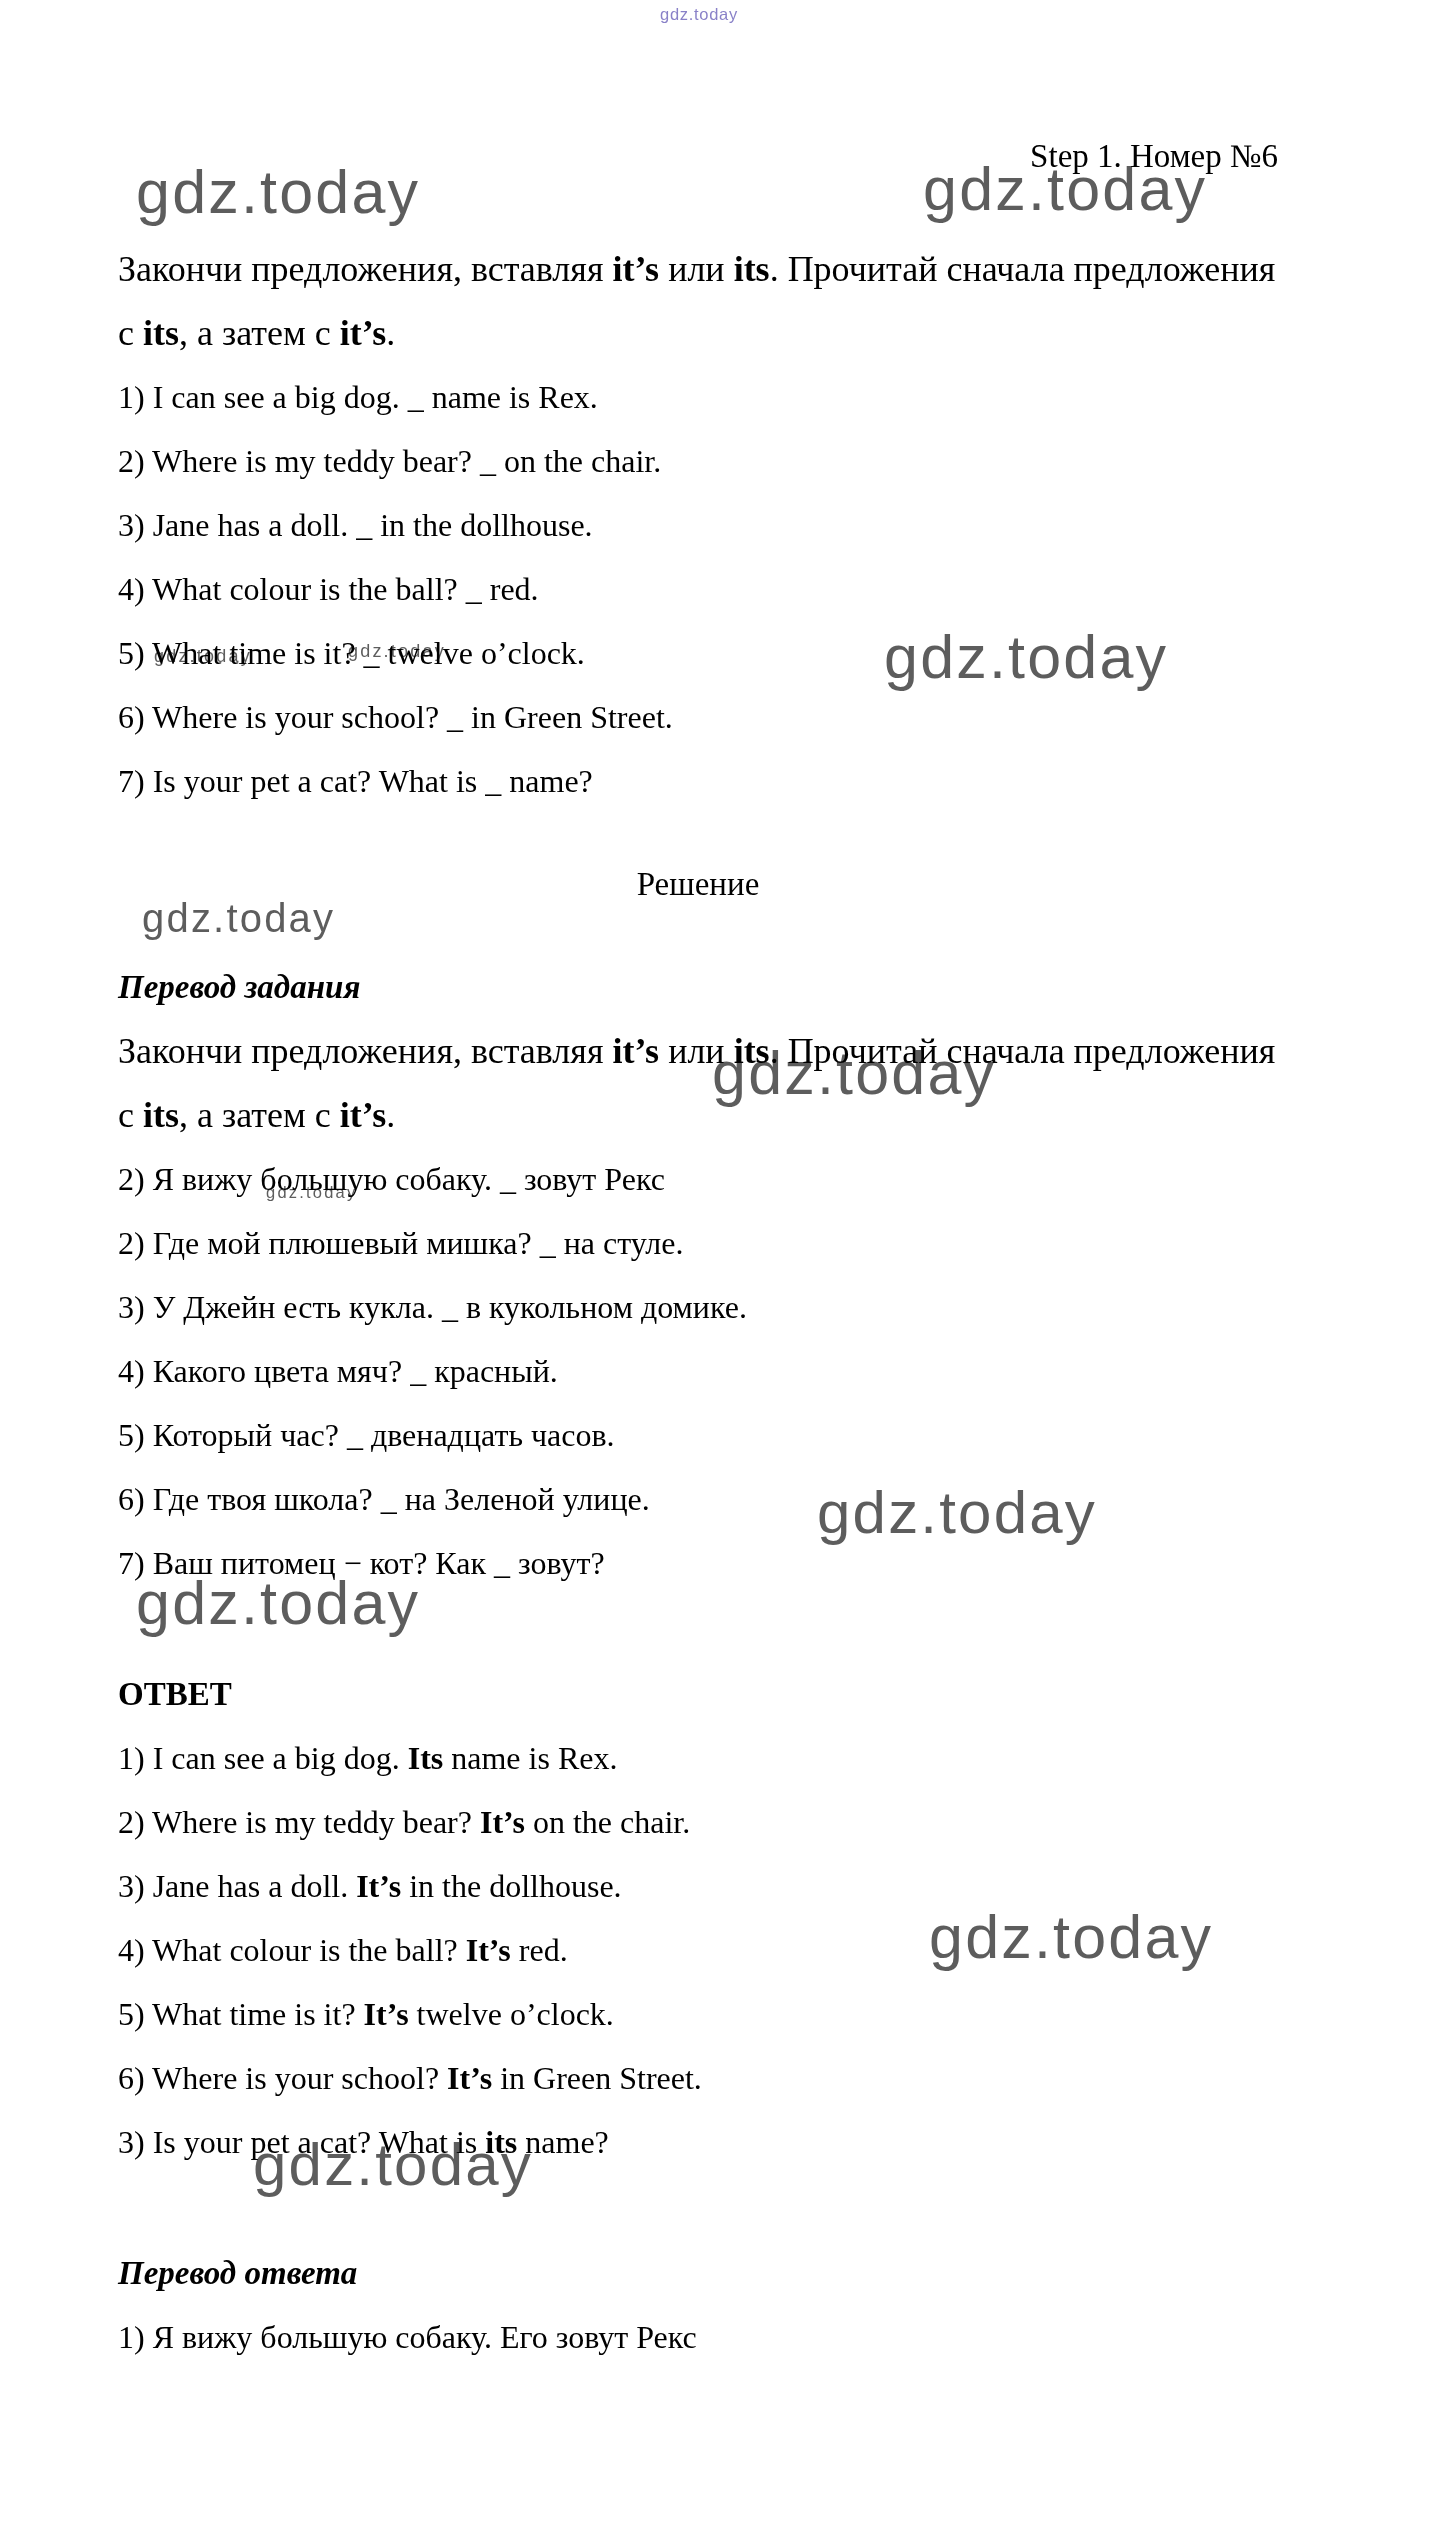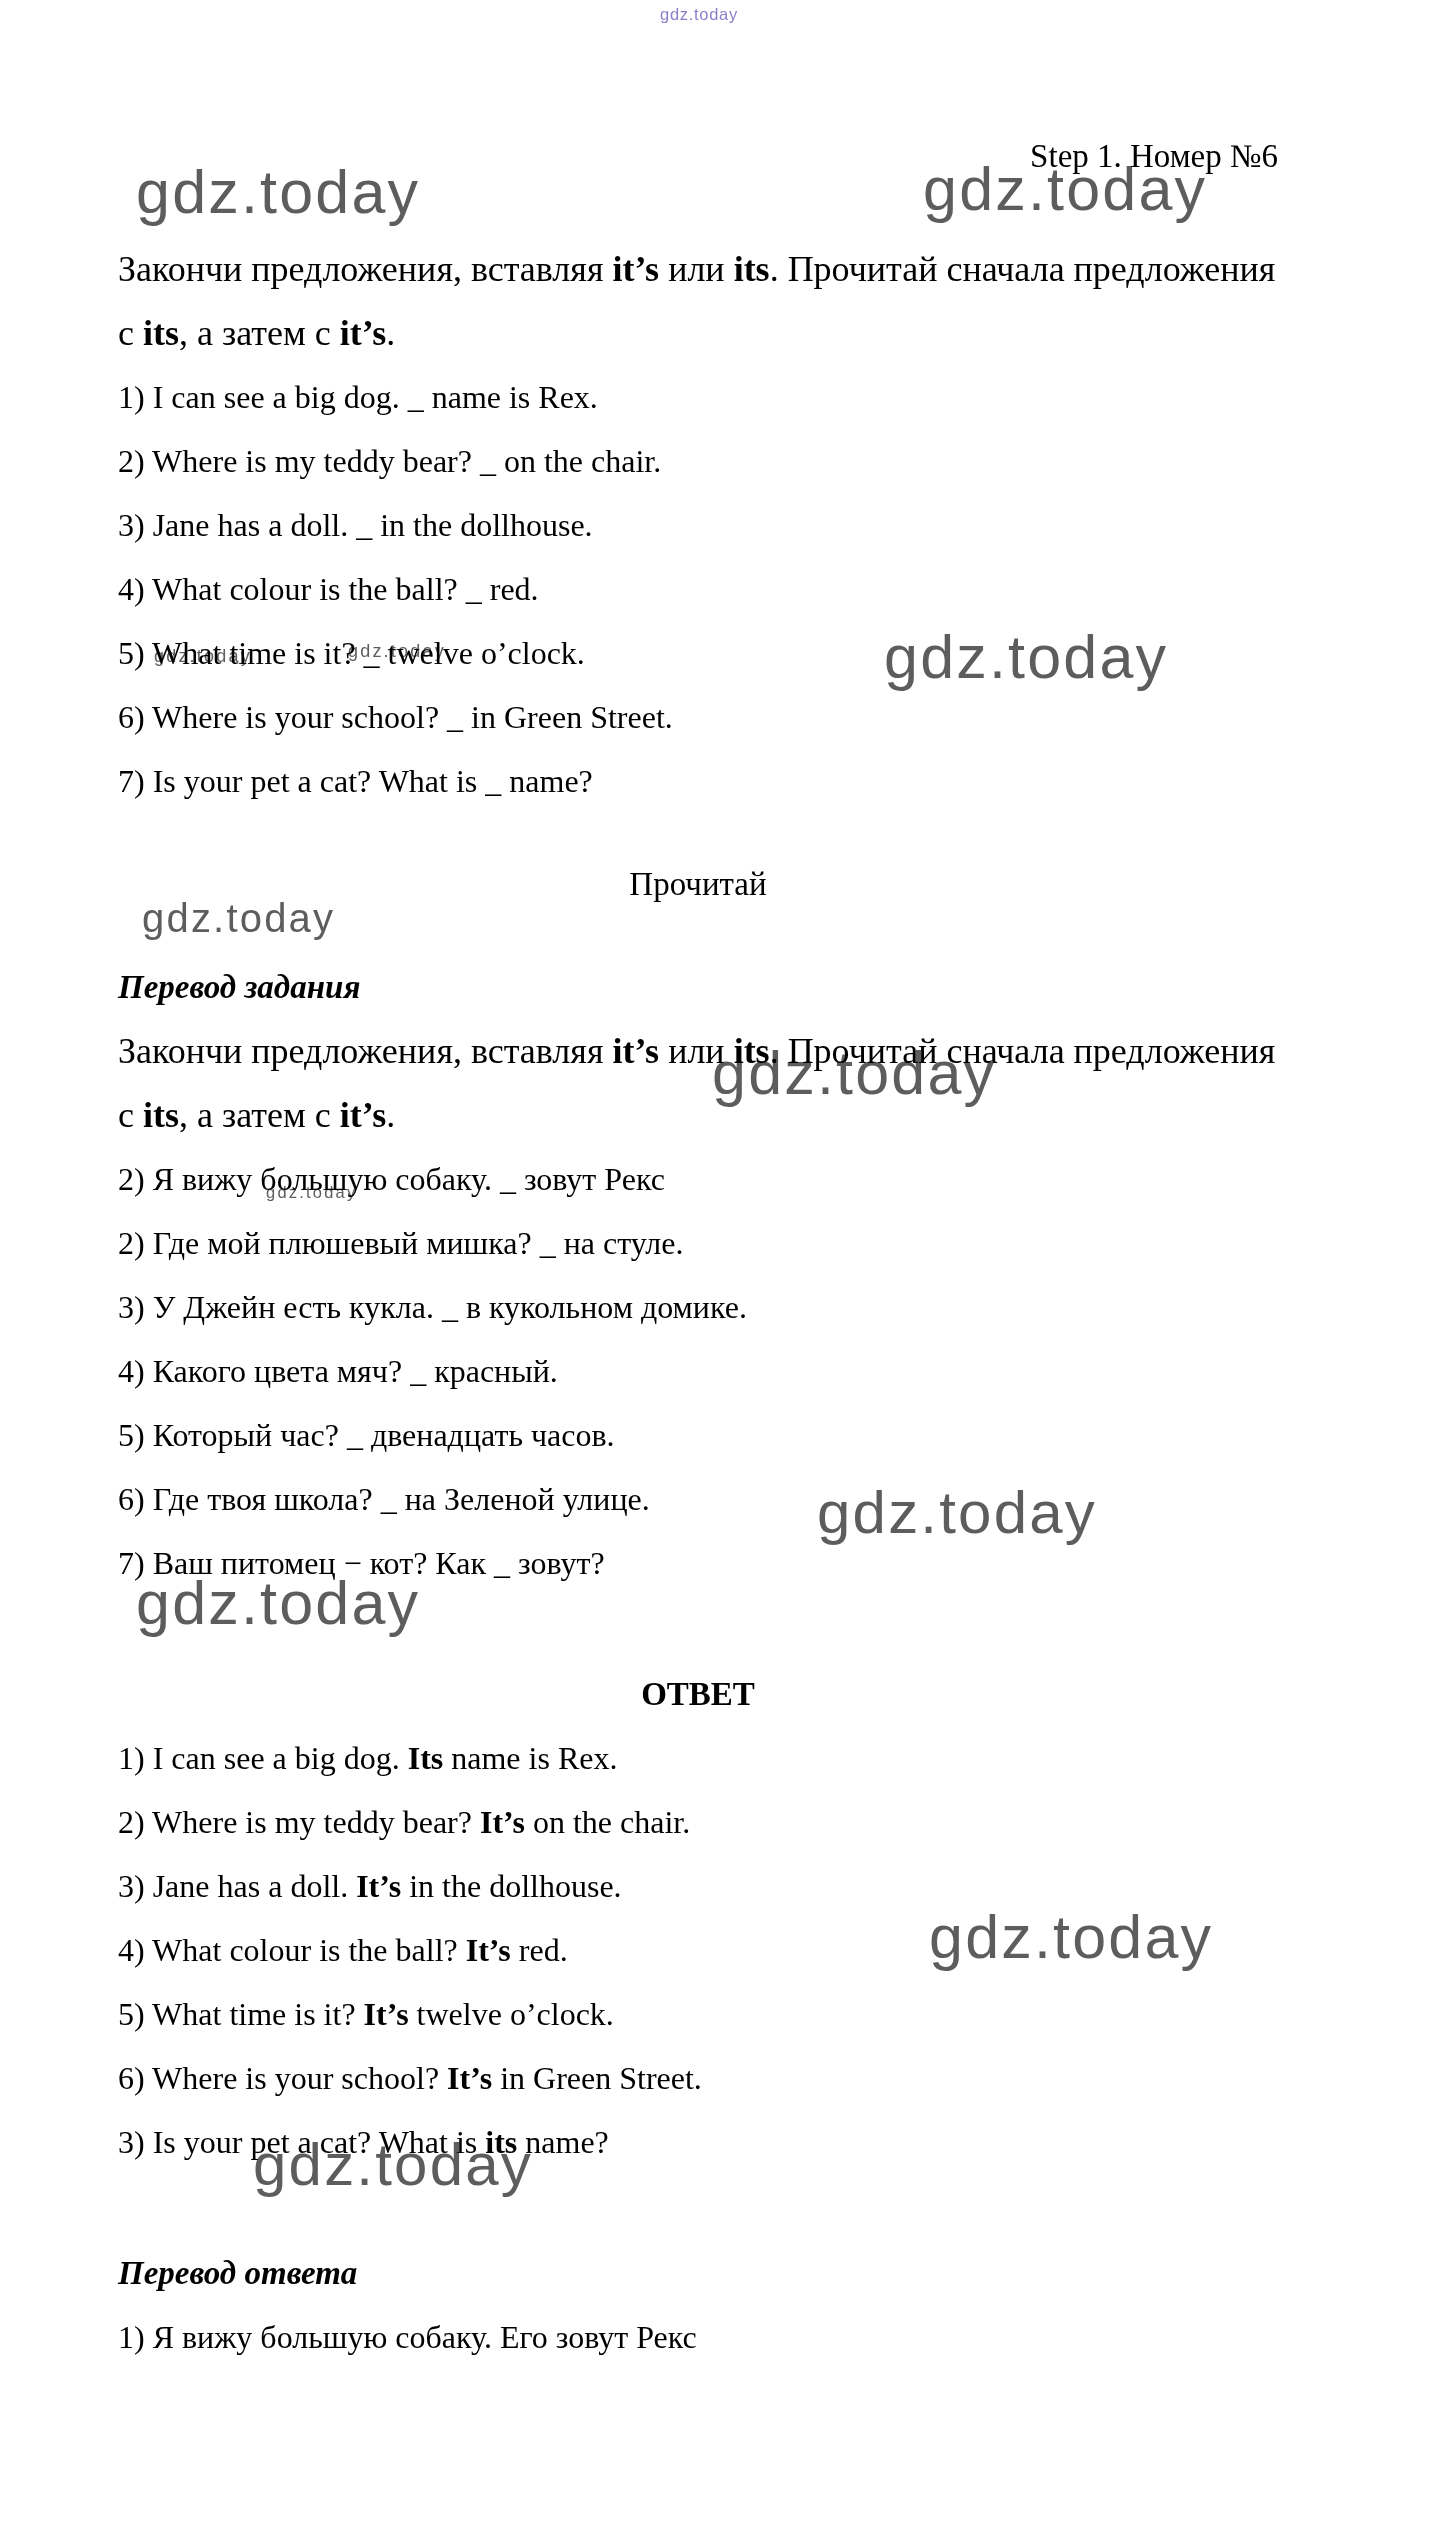--- a/index.html
+++ b/index.html
@@ -50,21 +50,20 @@
     font-size: 33px;
     line-height: 64px;
     font-weight: bold;
     font-style: italic;
   }
   .answer-heading {
     margin: 67px 0 0 0;
     font-size: 33px;
     line-height: 64px;
     font-weight: bold;
-    text-align: center;
   }
   .para.tight { margin-top: 0; }
   .watermark {
     position: absolute;
     font-family: "Liberation Sans", "DejaVu Sans", sans-serif;
     color: #3a3a3a;
     opacity: 0.82;
     letter-spacing: 2.2px;
     white-space: nowrap;
     font-weight: normal;
@@ -101,21 +100,21 @@
   <div>
     <div class="line">1) I can see a big dog. _ name is Rex.</div>
     <div class="line">2) Where is my teddy bear? _ on the chair.</div>
     <div class="line">3) Jane has a doll. _ in the dollhouse.</div>
     <div class="line">4) What colour is the ball? _ red.</div>
     <div class="line">5) What time is it? _ twelve o’clock.</div>
     <div class="line">6) Where is your school? _ in Green Street.</div>
     <div class="line">7) Is your pet a cat? What is _ name?</div>
   </div>
 
-  <div class="section-heading">Прочитай</div>
+  <div class="section-heading">Решение</div>
 
   <div class="sub-heading">Перевод задания</div>
 
   <p class="para tight"><span>Закончи предложения, вставляя </span><span style="font-weight: bold;">it’s</span><span> или </span><span style="font-weight: bold;">its</span><span>. Прочитай сначала предложения с </span><span style="font-weight: bold;">its</span><span>, а затем с </span><span style="font-weight: bold;">it’s</span><span>.</span></p>
 
   <div>
     <div class="line">2) Я вижу большую собаку. _ зовут Рекс</div>
     <div class="line">2) Где мой плюшевый мишка? _ на стуле.</div>
     <div class="line">3) У Джейн есть кукла. _ в кукольном домике.</div>
     <div class="line">4) Какого цвета мяч? _ красный.</div>

